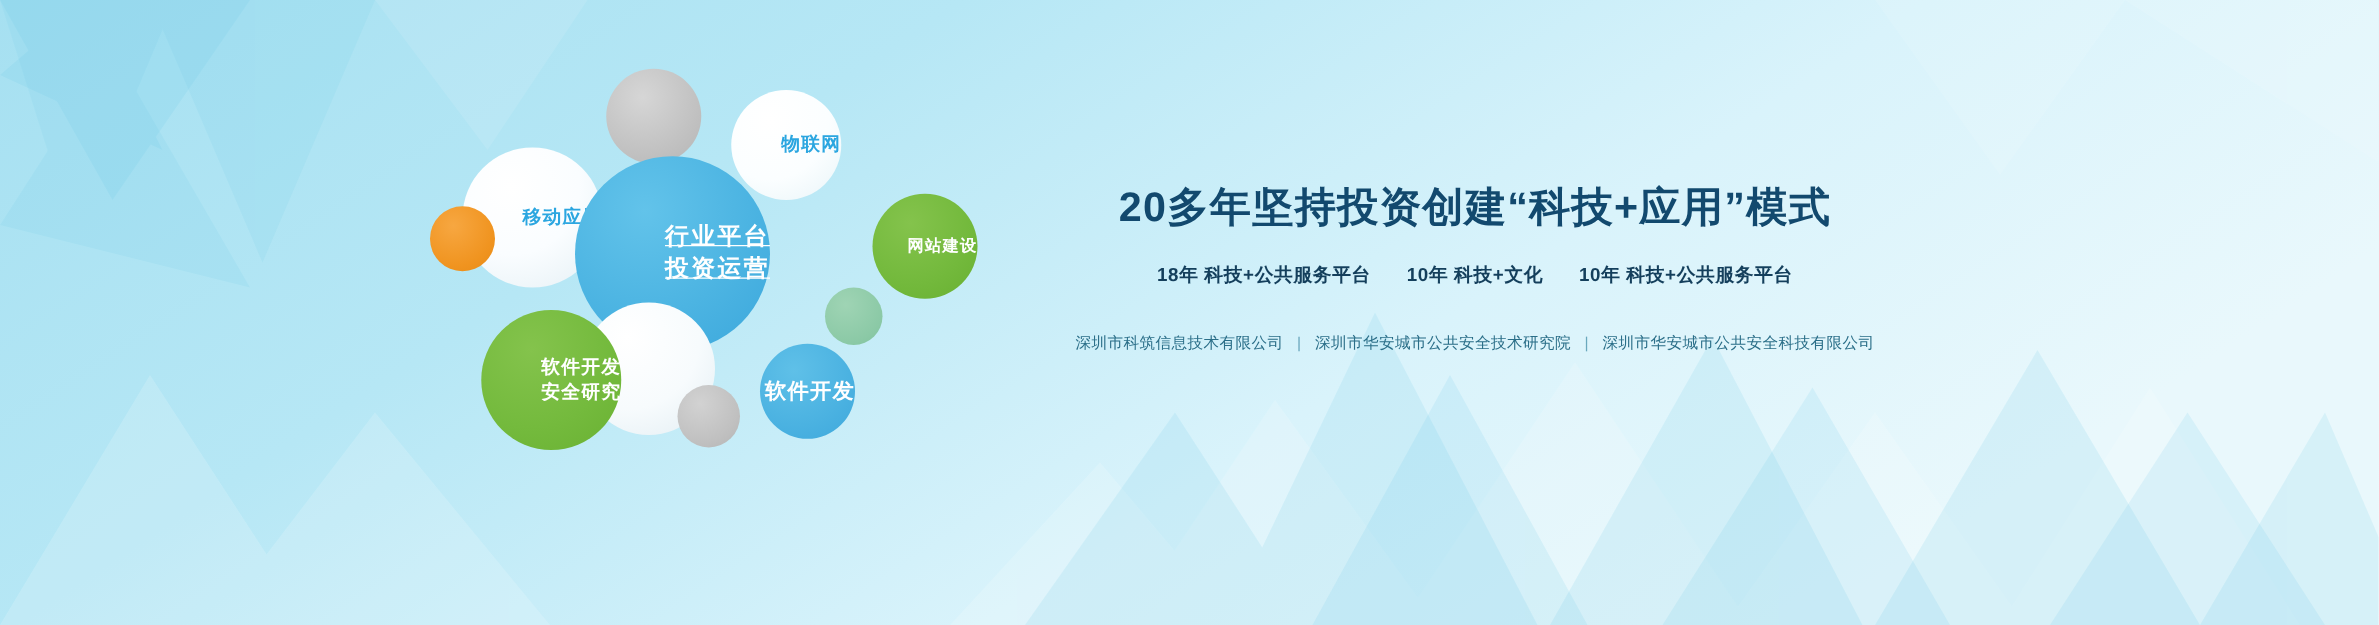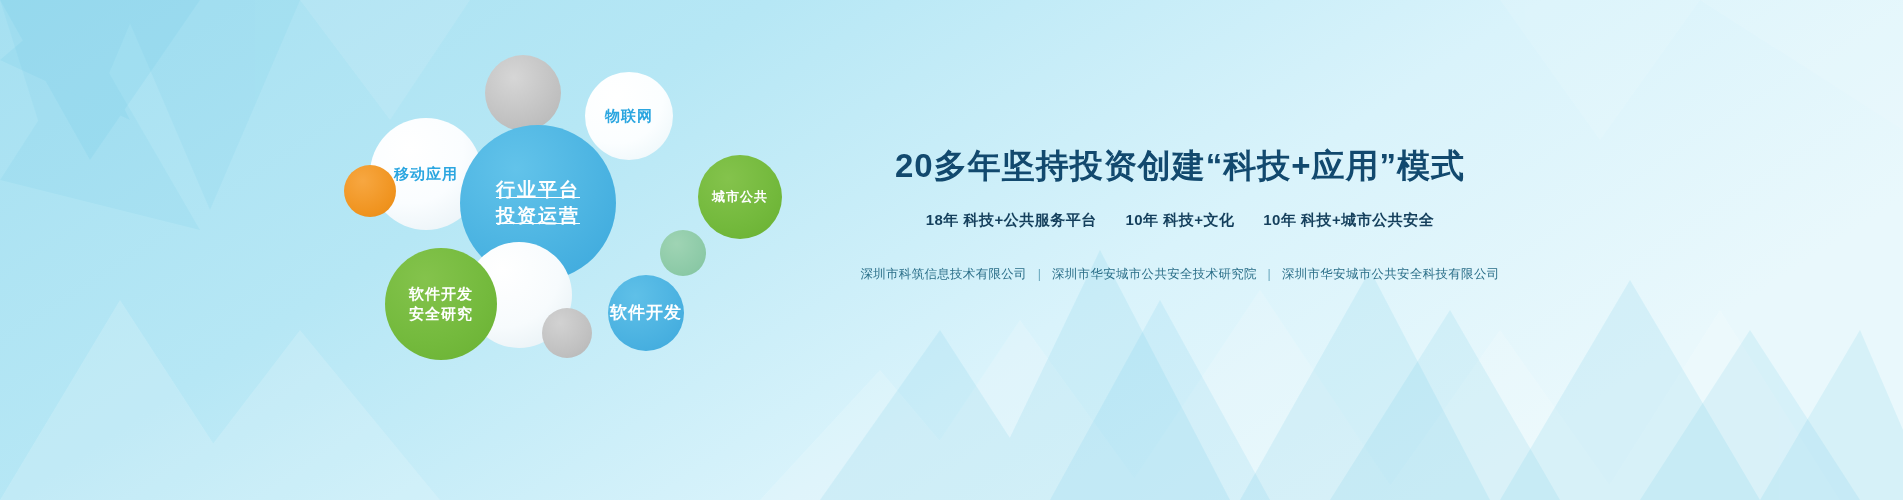--- a/index.html
+++ b/index.html
@@ -34,21 +34,21 @@
     left: 330px;
     top: 40px;
     width: 480px;
     height: 330px;
   }
   .bubble {
     position: absolute;
     border-radius: 50%;
     display: flex;
     align-items: center;
-    justify-content: center;
+    justify-content: flex-end;
     text-align: center;
     line-height: 1.35;
     font-weight: bold;
     letter-spacing: 1px;
     box-sizing: border-box;
   }
 
   
   .b-gray {
     left: 155px; top: 15px; width: 76px; height: 76px;
@@ -207,21 +207,21 @@
     <div class="bubble b-orange"></div>
 
     <div class="bubble b-main">
       <span>
         <span>行业平台</span><br>
         <span>投资运营</span>
       </span>
     </div>
 
     <div class="bubble b-web">
-      <span>城市公共</span>
+      <span>网站建设</span>
     </div>
 
 
     <div class="bubble b-teal"></div>
 
     <div class="bubble b-white-mid"></div>
 
     <div class="bubble b-green">
       <span>
         <span>软件开发</span><br>
@@ -236,21 +236,21 @@
     </div>
   </div>
 
   <div class="text-block">
 
     <h1 class="headline">20多年坚持投资创建“科技+应用”模式</h1>
 
     <div class="subline">
       <span class="seg">18年 科技+公共服务平台</span>
       <span class="seg">10年 科技+文化</span>
-      <span class="seg">10年 科技+城市公共安全</span>
+      <span class="seg">10年 科技+公共服务平台</span>
     </div>
 
     <div class="company-line">
       <span>深圳市科筑信息技术有限公司</span>
       <span class="sep">|</span>
       <span>深圳市华安城市公共安全技术研究院</span>
       <span class="sep">|</span>
       <span>深圳市华安城市公共安全科技有限公司</span>
     </div>
   </div>

